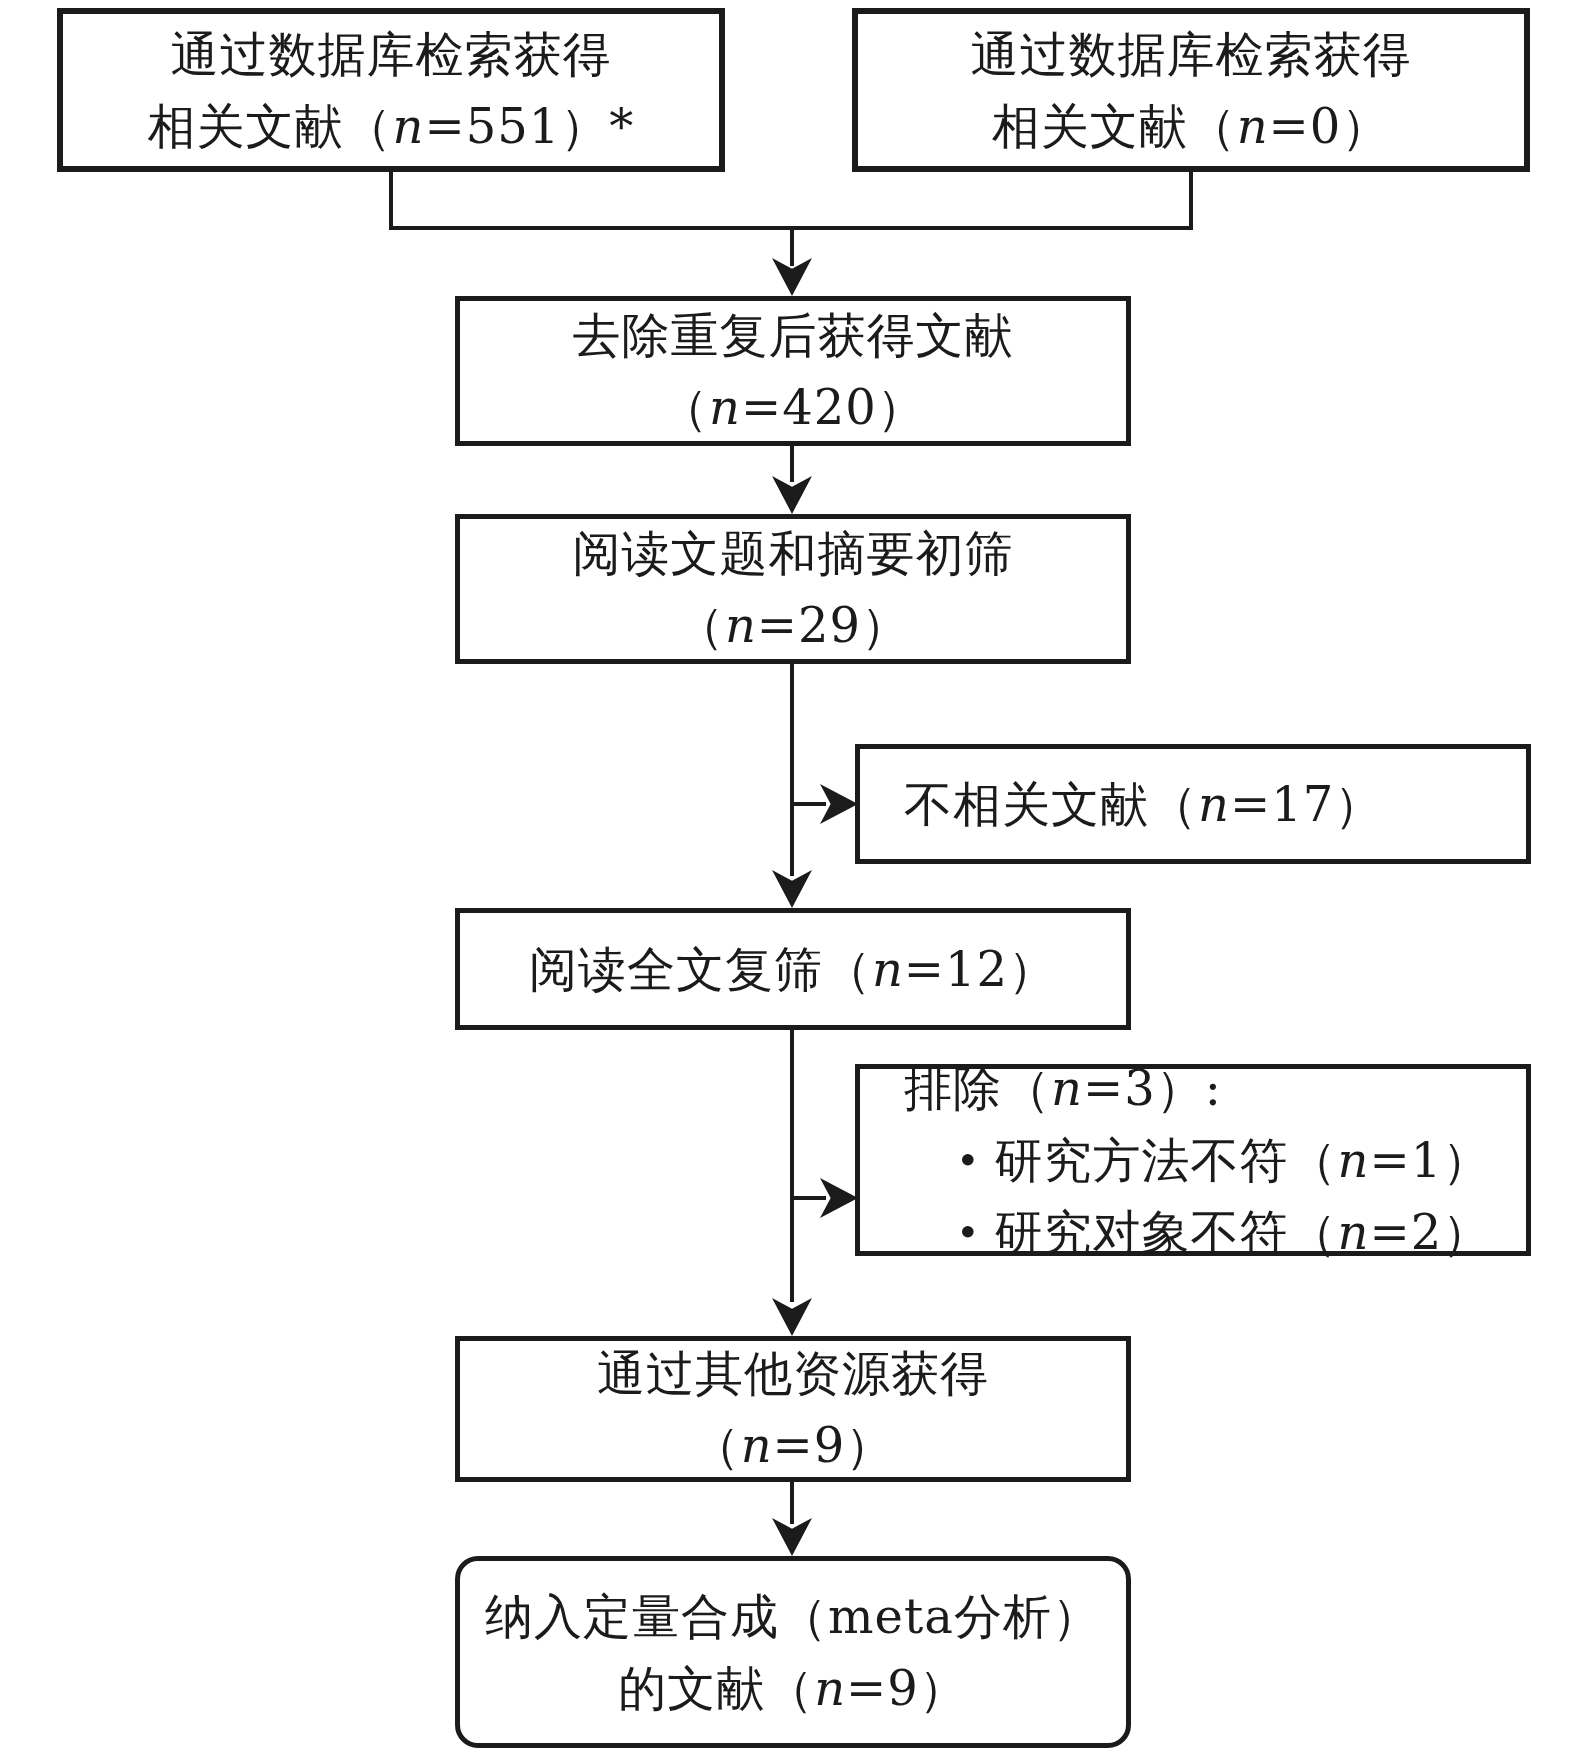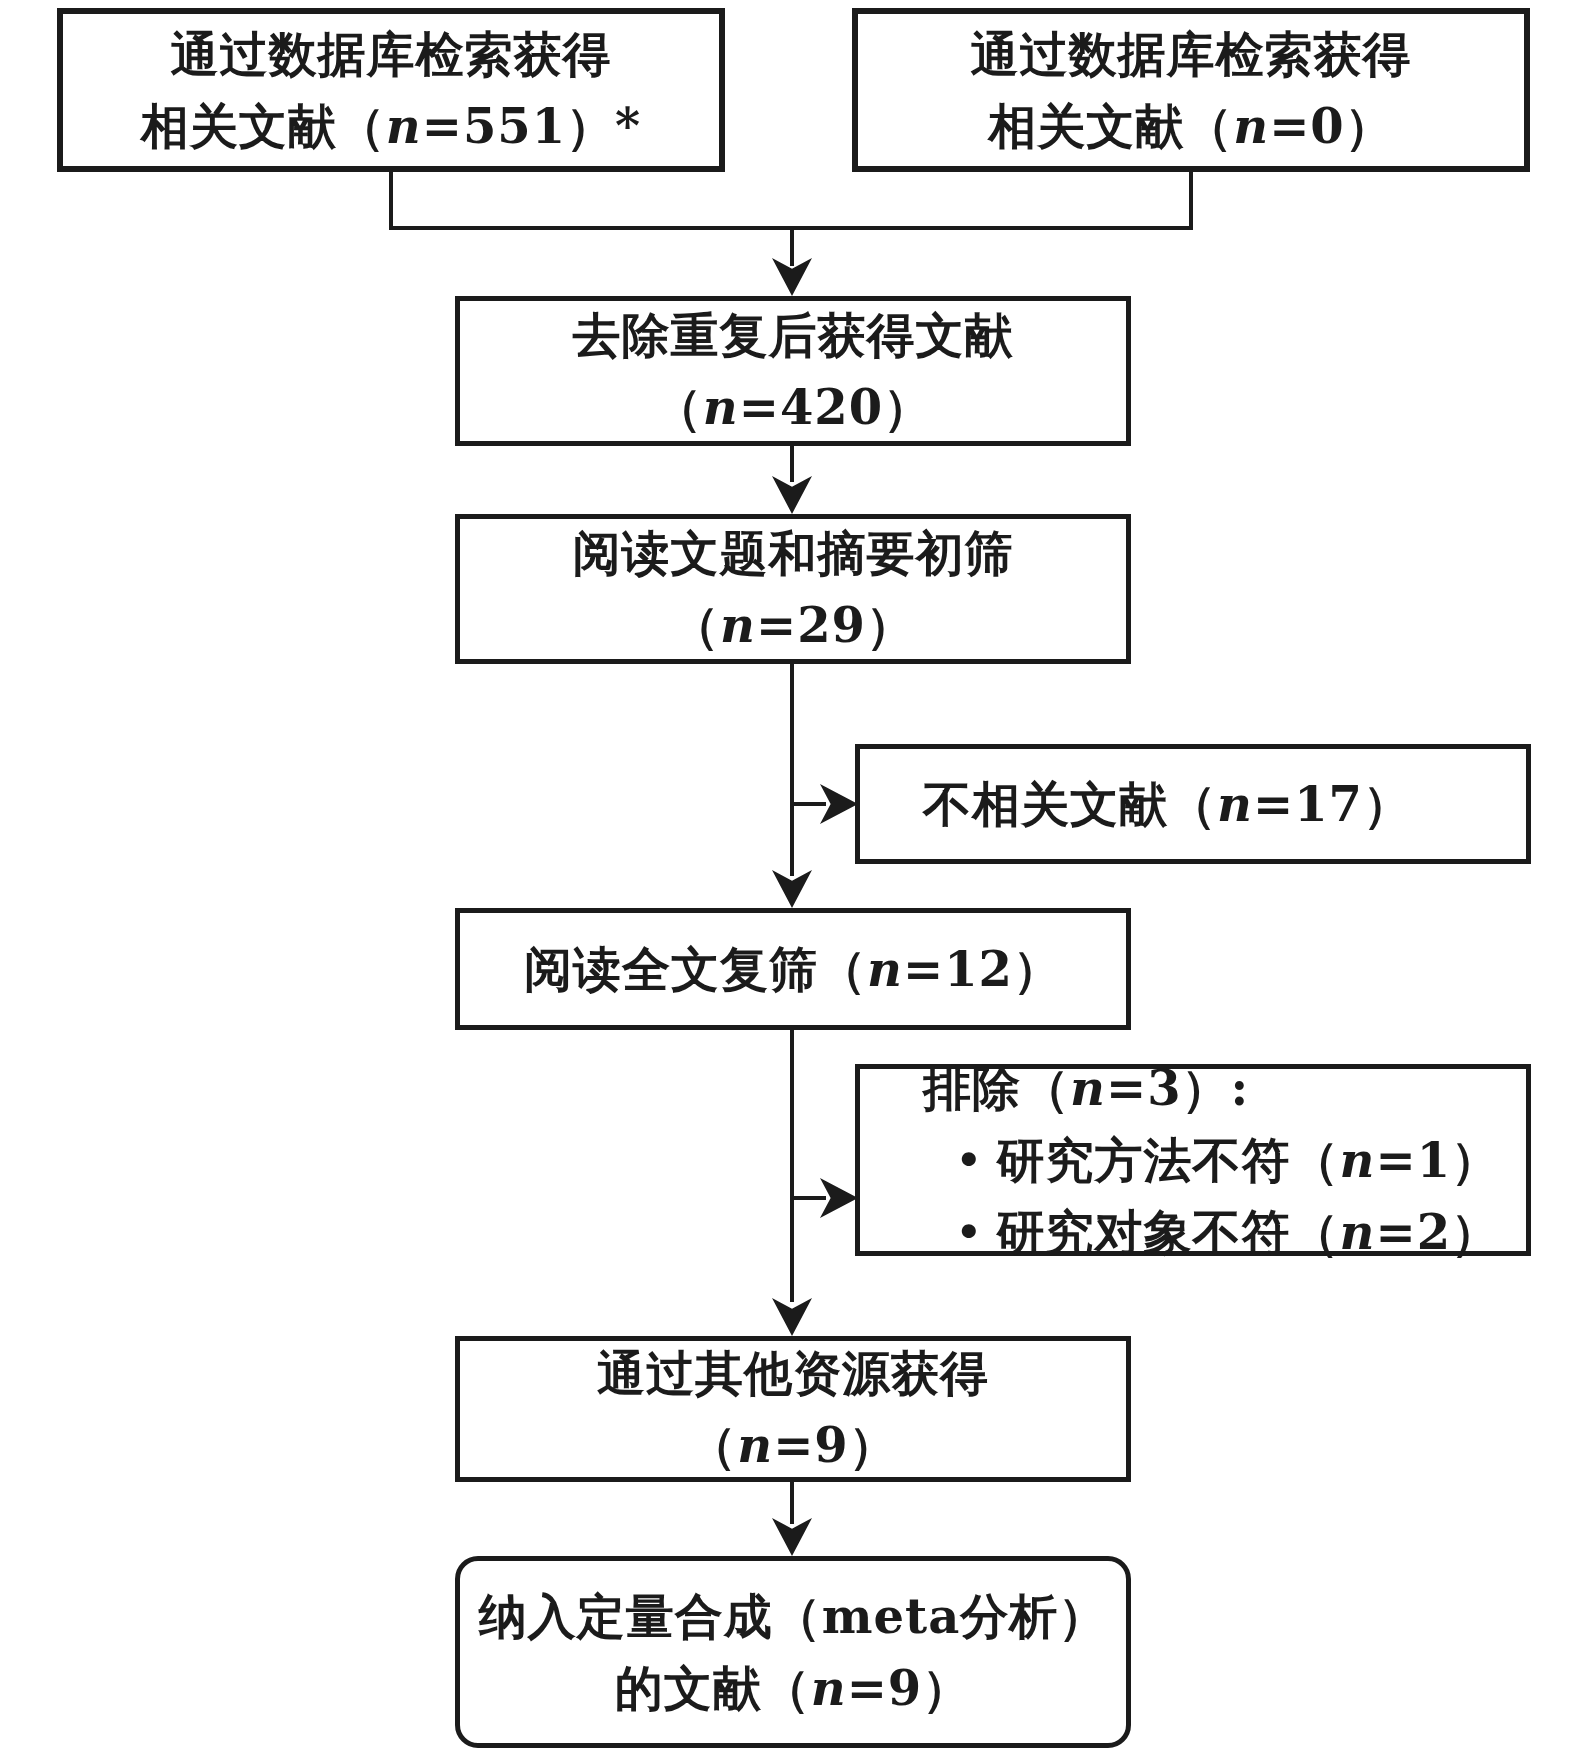--- a/index.html
+++ b/index.html
@@ -21,31 +21,30 @@
     box-sizing: border-box;
     border: 5px solid #1b1b1b;
     background: #ffffff;
     display: flex;
     flex-direction: column;
     justify-content: center;
     text-align: center;
     font-size: 48px;
     line-height: 72px;
     letter-spacing: 1px;
-    font-weight: bold;
   }
   .fbox.thick { border-width: 6px; }
   .fbox.left-align {
     text-align: left;
     justify-content: center;
     align-items: flex-start;
   }
   .fbox .line { white-space: nowrap; }
   .fbox i { font-style: italic; }
-  .heading-line { padding-left: 63px; white-space: nowrap; }
+  .heading-line { padding-left: 44px; white-space: nowrap; }
   .bullet-line {
     padding-left: 96px;
     white-space: nowrap;
     display: flex;
     align-items: center;
   }
   .bullet-glyph {
     font-size: 40px;
     margin-right: 14px;
     line-height: 72px;

